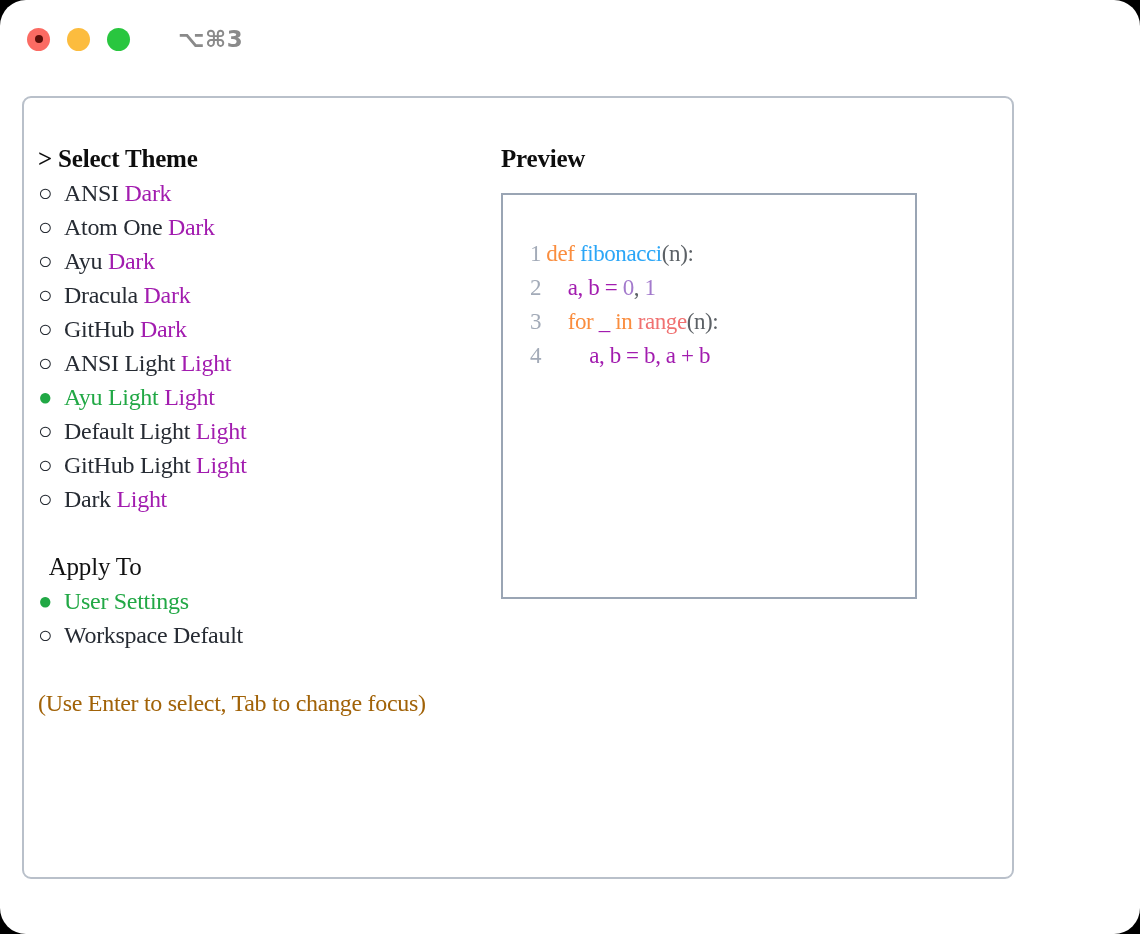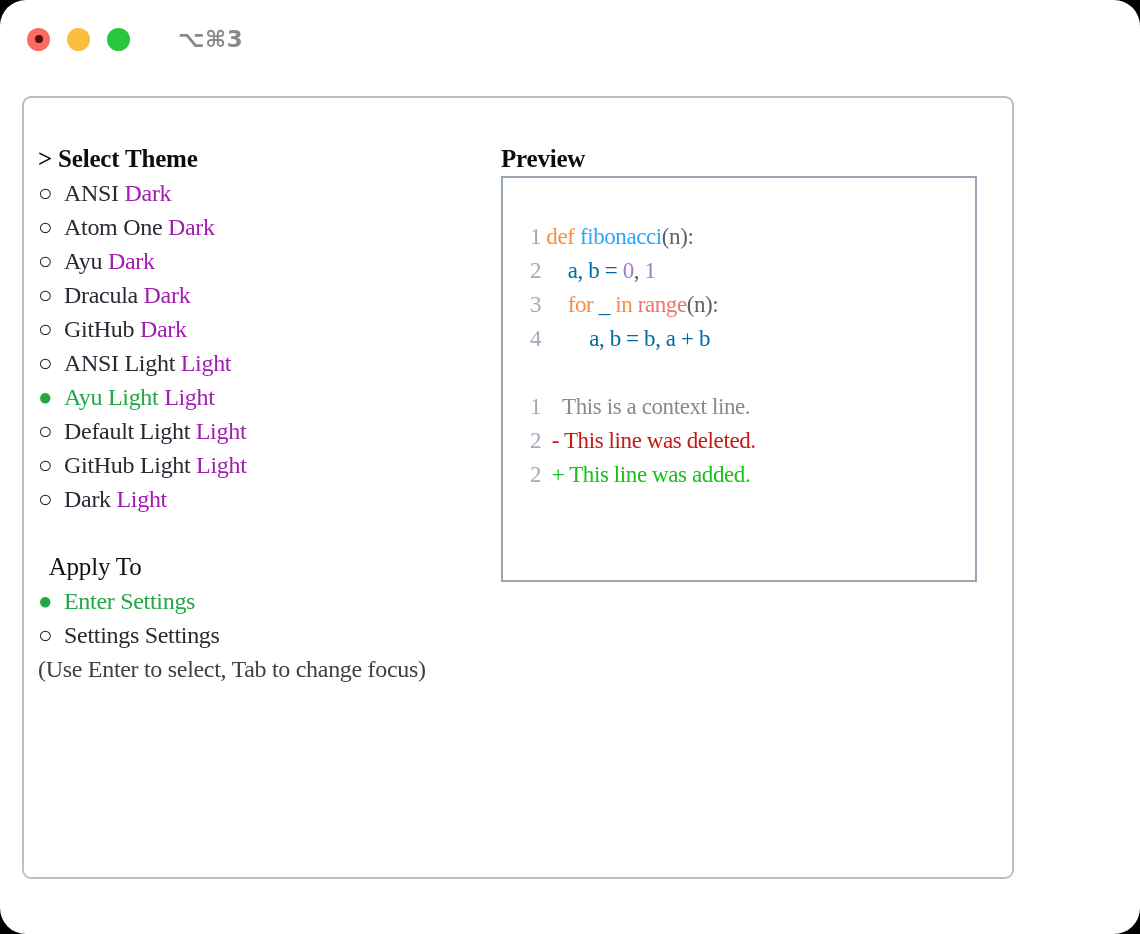--- a/index.html
+++ b/index.html
@@ -127,44 +127,46 @@
   .opt.selected .marker { color: #21a845; }
   .opt.selected .opt-name { color: #21a845; }
   .opt-name { color: #262b33; }
   .opt-tag {
     color: #a21caf;
   }
 
   .spacer-block { height: 34px; }
 
   .hint {
+    margin-top: 34px;
     font-size: 24px;
     line-height: 34px;
-    color: #404040;
+    color: #a16207;
     white-space: pre-wrap;
     width: 420px;
     letter-spacing: -0.3px;
   }
 
   
   .col-right {
     position: absolute;
     left: 477px;
     top: 44px;
     width: 500px;
   }
   .preview-title {
     font-size: 25px;
     font-weight: bold;
     color: #0d0d0d;
     line-height: 34px;
     letter-spacing: -0.2px;
   }
   .codebox {
-    width: 476px;
+    margin-top: 17px;
+    width: 416px;
     height: 406px;
     border: 2px solid #9aa5b4;
     box-sizing: border-box;
     background: #ffffff;
     padding: 42px 0 0 18px;
   }
   .codeline {
     font-size: 23px;
     line-height: 34px;
     white-space: pre;
@@ -176,21 +178,21 @@
     width: 20px;
     text-align: right;
   }
   .blankline { height: 34px; }
 
   
   .t-kw    { color: #fa8d3e; }
   .t-fn    { color: #2ba6f7; }
   .t-num   { color: #a37acc; }
   .t-bi    { color: #f07171; }
-  .t-plain { color: #0369a1; }
+  .t-plain { color: #a21caf; }
   .t-punc  { color: #5c6166; }
 
   
   .d-ctx { color: #8a8a8a; }
   .d-del { color: #c21a13; }
   .d-add { color: #17c017; }
 </style>
 </head>
 <body>
 
@@ -223,41 +225,36 @@
             <div class="opt"><span class="marker">○</span><span class="opt-name">Default Light</span><span class="opt-tag"> Light</span></div>
             <div class="opt"><span class="marker">○</span><span class="opt-name">GitHub Light</span><span class="opt-tag"> Light</span></div>
             <div class="opt"><span class="marker">○</span><span class="opt-name">Dark</span><span class="opt-tag"> Light</span></div>
           </div>
 
         <div class="spacer-block"></div>
 
         <div class="section-head unfocused">  Apply To</div>
 
         <div id="apply-list">
-            <div class="opt selected"><span class="marker">●</span><span class="opt-name">Enter Settings</span></div>
-            <div class="opt"><span class="marker">○</span><span class="opt-name">Settings Settings</span></div>
+            <div class="opt selected"><span class="marker">●</span><span class="opt-name">User Settings</span></div>
+            <div class="opt"><span class="marker">○</span><span class="opt-name">Workspace Default</span></div>
           </div>
 
         <div class="hint">(Use Enter to select, Tab to change focus)</div>
       </div>
 
       <div class="col-right">
         <div class="preview-title">Preview</div>
 
         <div class="codebox">
           <div id="code-lines">
               <div class="codeline"><span class="lineno">1</span><span class="t-punc"> </span><span class="t-kw">def </span><span class="t-fn">fibonacci</span><span class="t-punc">(n):</span></div>
               <div class="codeline"><span class="lineno">2</span><span class="t-punc"> </span><span class="t-plain">    a, b = </span><span class="t-num">0</span><span class="t-punc">, </span><span class="t-num">1</span></div>
               <div class="codeline"><span class="lineno">3</span><span class="t-punc"> </span><span class="t-plain">    </span><span class="t-kw">for</span><span class="t-plain"> _ </span><span class="t-kw">in</span><span class="t-plain"> </span><span class="t-bi">range</span><span class="t-punc">(n):</span></div>
               <div class="codeline"><span class="lineno">4</span><span class="t-punc"> </span><span class="t-plain">        a, b = b, a + b</span></div>
             </div>
           <div class="blankline"></div>
-          <div id="diff-lines">
-              <div class="codeline"><span class="lineno">1</span><span class="d-ctx">    </span><span class="d-ctx">This is a context line.</span></div>
-              <div class="codeline"><span class="lineno">2</span><span class="d-del">  - </span><span class="d-del">This line was deleted.</span></div>
-              <div class="codeline"><span class="lineno">2</span><span class="d-add">  + </span><span class="d-add">This line was added.</span></div>
-            </div>
         </div>
       </div>
 
     </div>
   </div>
 </div>
 
 </body></html>

